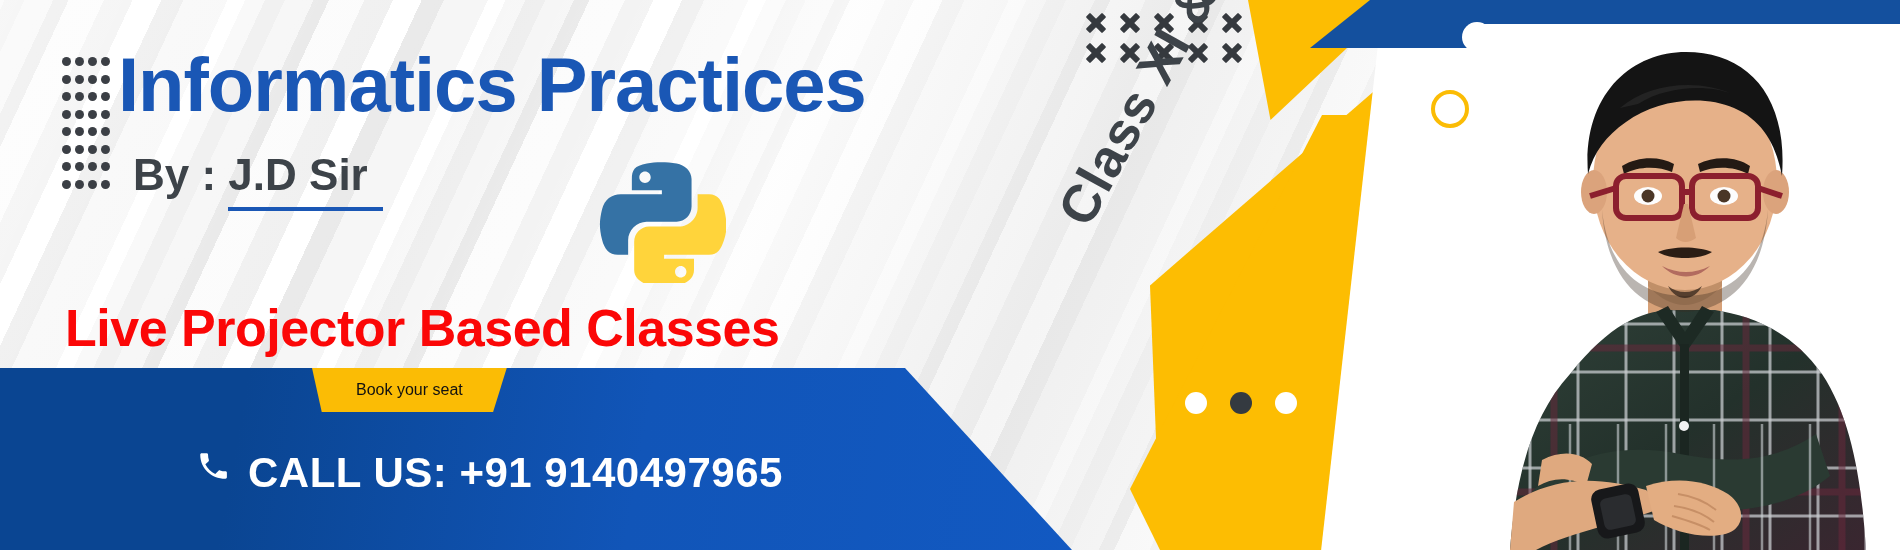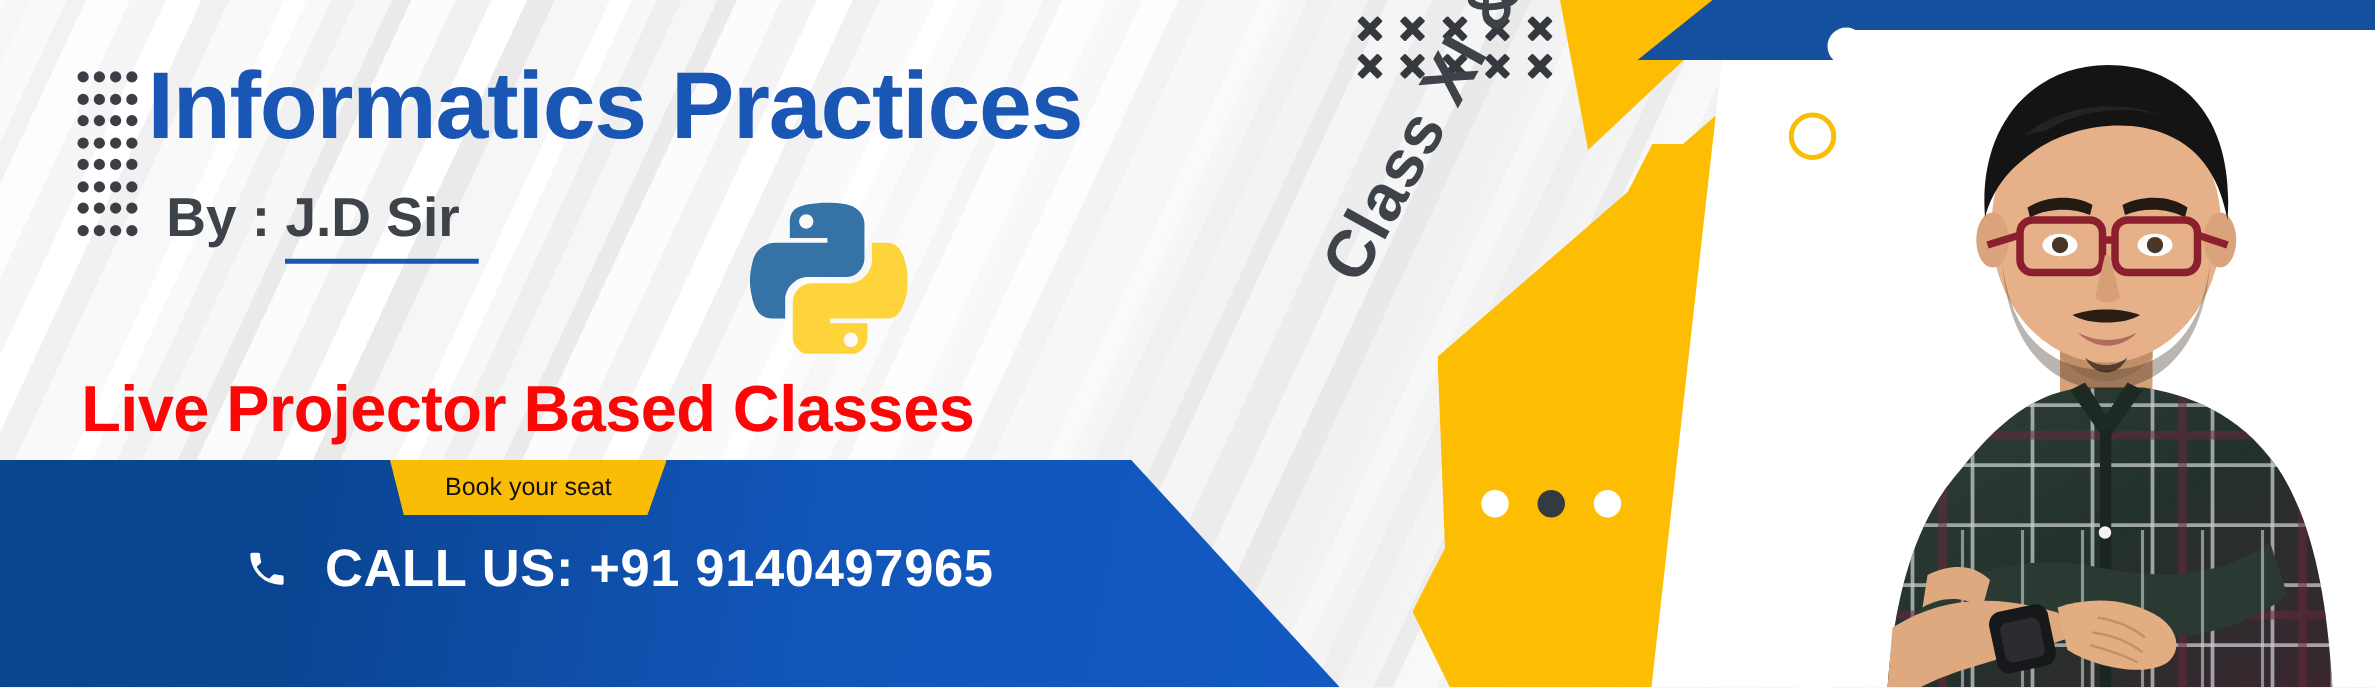--- a/index.html
+++ b/index.html
@@ -111,30 +111,30 @@
   
   #seat-badge{
     position:absolute;left:312px;bottom:138px;
     height:44px;
     background:#FBBC05;
     clip-path:polygon(0 0, 100% 0, 93% 100%, 5% 100%);
     display:flex;align-items:center;justify-content:center;
     padding:0 44px;
   }
   #seat-badge span{
-    font-size:20px;font-weight:normal;color:#111;
+    font-size:16px;font-weight:normal;color:#111;
     white-space:nowrap;
     font-family:"Liberation Sans",sans-serif;
     text-align:center;
   }
 
   
   #call-row{
-    position:absolute;left:196px;bottom:71px;
-    display:flex;align-items:center;gap:30px;
+    position:absolute;left:196px;bottom:53px;
+    display:flex;align-items:flex-start;gap:18px;
   }
   #phone-icon{width:34px;height:34px;display:block;}
   #call-text{
     font-size:42px;font-weight:bold;color:#ffffff;
     white-space:nowrap;letter-spacing:.5px;
     font-family:"Liberation Sans",sans-serif;
   }
 
   
   #x-pattern{

